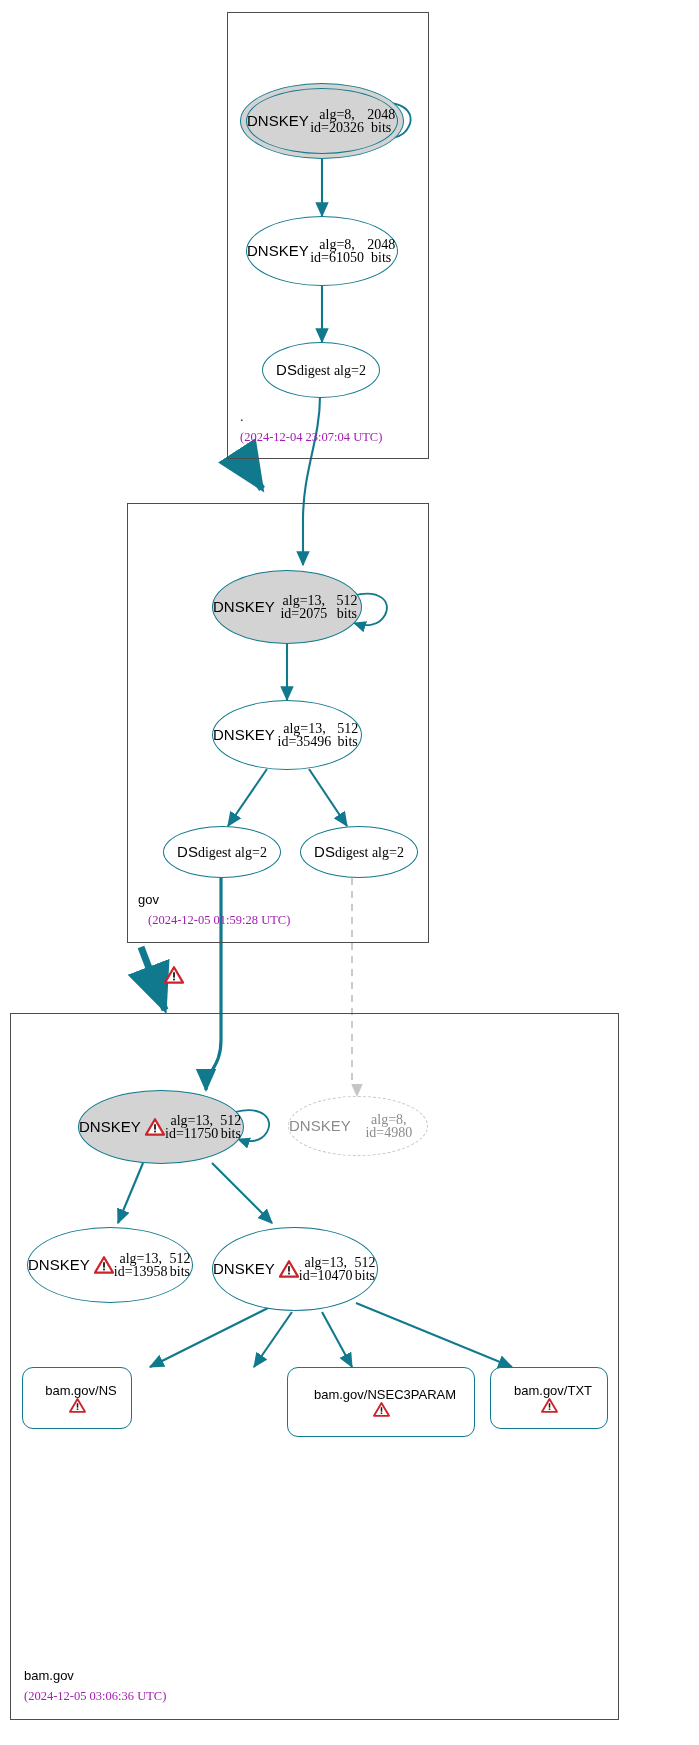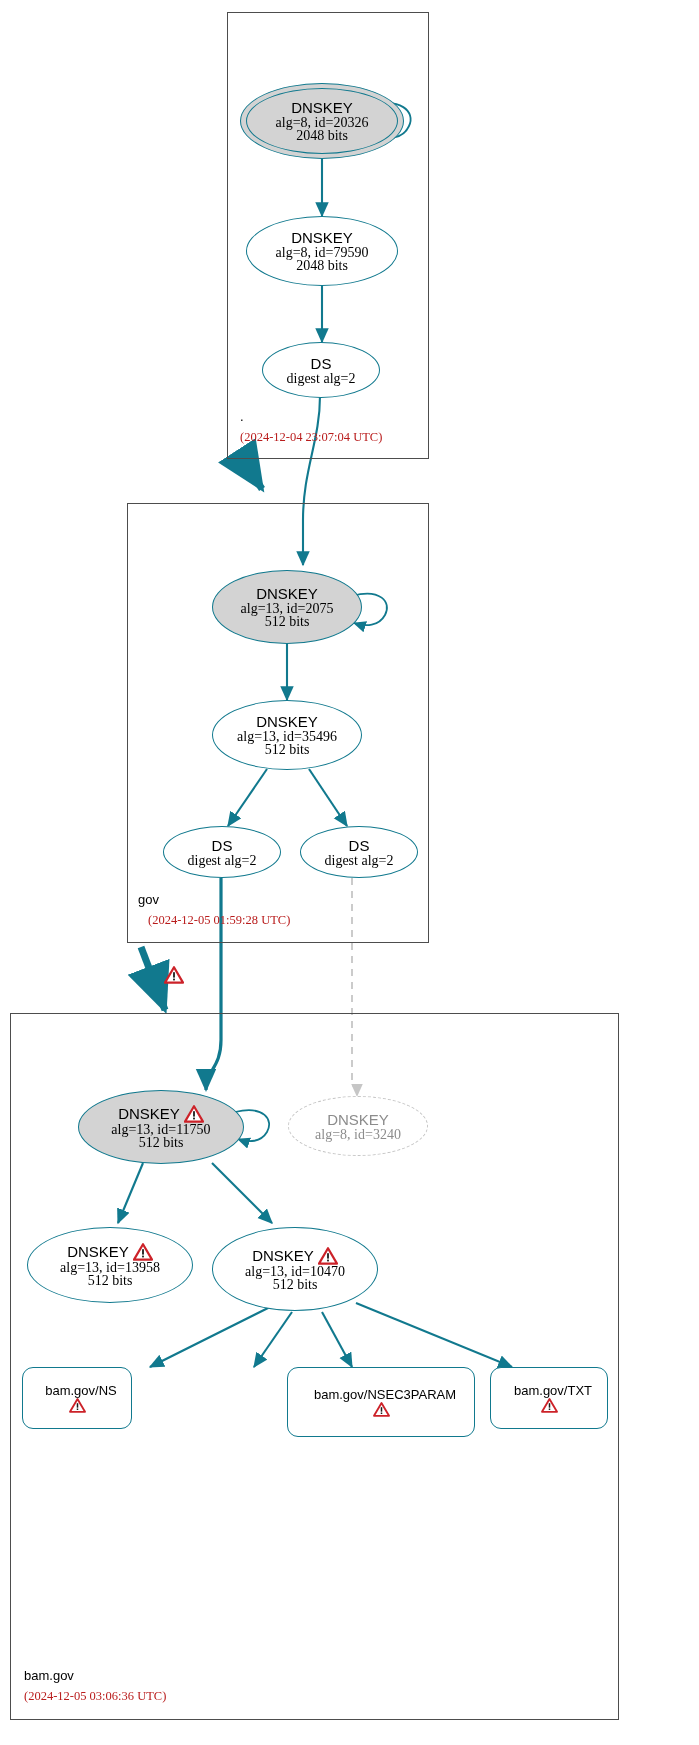--- a/index.html
+++ b/index.html
@@ -3,22 +3,22 @@
 <meta charset="utf-8">
 <title>DNSSEC Authentication Chain</title>
 <style>
   html,body{margin:0;padding:0;background:#ffffff;}
   body{width:699px;height:1745px;position:relative;
        font-family:"Liberation Sans", sans-serif;color:#000;}
   #stage{position:absolute;left:0;top:0;width:699px;height:1745px;overflow:hidden;}
   svg.layer{position:absolute;left:0;top:0;width:699px;height:1745px;}
   .zone-box{position:absolute;border:1px solid #4d4d4d;background:transparent;box-sizing:border-box;}
   .zone-label{position:absolute;font-family:"Liberation Sans",sans-serif;font-size:13px;color:#000;white-space:nowrap;}
-  .zone-time{position:absolute;font-family:"Liberation Serif",serif;font-size:12.5px;color:#b91c1c;white-space:nowrap;}
-  .node{position:absolute;display:flex;flex-direction:column;align-items:center;justify-content:center;text-align:center;box-sizing:border-box;}
+  .zone-time{position:absolute;font-family:"Liberation Serif",serif;font-size:12.5px;color:#a21caf;white-space:nowrap;}
+  .node{position:absolute;display:flex;flex-direction:row;align-items:center;justify-content:center;text-align:center;box-sizing:border-box;}
   .ell{border-radius:50%;border:1.6px solid #11798e;background:#ffffff;}
   .ell.filled{background:#d3d3d3;}
   .ell.dashed{border:1.6px dashed #c6c6c6;background:#ffffff;}
   .n-title{font-family:"Liberation Sans",sans-serif;font-size:15px;line-height:16px;color:#000;
            display:flex;align-items:center;justify-content:center;gap:4px;}
   .n-title.dim{color:#8c8c8c;}
   .n-sub{font-family:"Liberation Serif",serif;font-size:14px;line-height:13px;color:#000;}
   .n-sub.dim{color:#8c8c8c;}
   .rrset{position:absolute;border:1.6px solid #11798e;border-radius:11px;background:#fff;
          display:flex;flex-direction:column;align-items:center;justify-content:center;box-sizing:border-box;}
@@ -97,21 +97,21 @@
       <span>DNSKEY</span>
     </div>
     <div class="n-sub">alg=8, id=20326</div>
     <div class="n-sub">2048 bits</div>
   </div>
 
   <div class="node ell" style="left:246px;top:216px;width:152px;height:70px;">
     <div class="n-title">
       <span>DNSKEY</span>
     </div>
-    <div class="n-sub">alg=8, id=79590</div>
+    <div class="n-sub">alg=8, id=61050</div>
     <div class="n-sub">2048 bits</div>
   </div>
 
   <div class="node ell" style="left:262px;top:342px;width:118px;height:56px;">
     <div class="n-title">
       <span>DS</span>
     </div>
     <div class="n-sub">digest alg=2</div>
   </div>
 
@@ -165,21 +165,21 @@
       </span>
     </div>
     <div class="n-sub">alg=13, id=11750</div>
     <div class="n-sub">512 bits</div>
   </div>
 
   <div class="node ell dashed" style="left:288px;top:1096px;width:140px;height:60px;">
     <div class="n-title dim">
       <span>DNSKEY</span>
     </div>
-    <div class="n-sub dim">alg=8, id=3240</div>
+    <div class="n-sub dim">alg=8, id=4980</div>
   </div>
 
   <div class="node ell" style="left:27px;top:1227px;width:166px;height:76px;">
     <div class="n-title">
       <span>DNSKEY</span>
       <span class="warn">
         <svg width="20" height="18" viewBox="0 0 20 18">
           <path d="M10 1.2 L19 16.6 L1 16.6 Z" fill="#ffffff" stroke="#cc2229" stroke-width="2.2" stroke-linejoin="round"></path>
           <rect x="9.1" y="6.2" width="1.8" height="5.4" fill="#1a1a1a"></rect>
           <rect x="9.1" y="12.6" width="1.8" height="1.8" fill="#1a1a1a"></rect>

